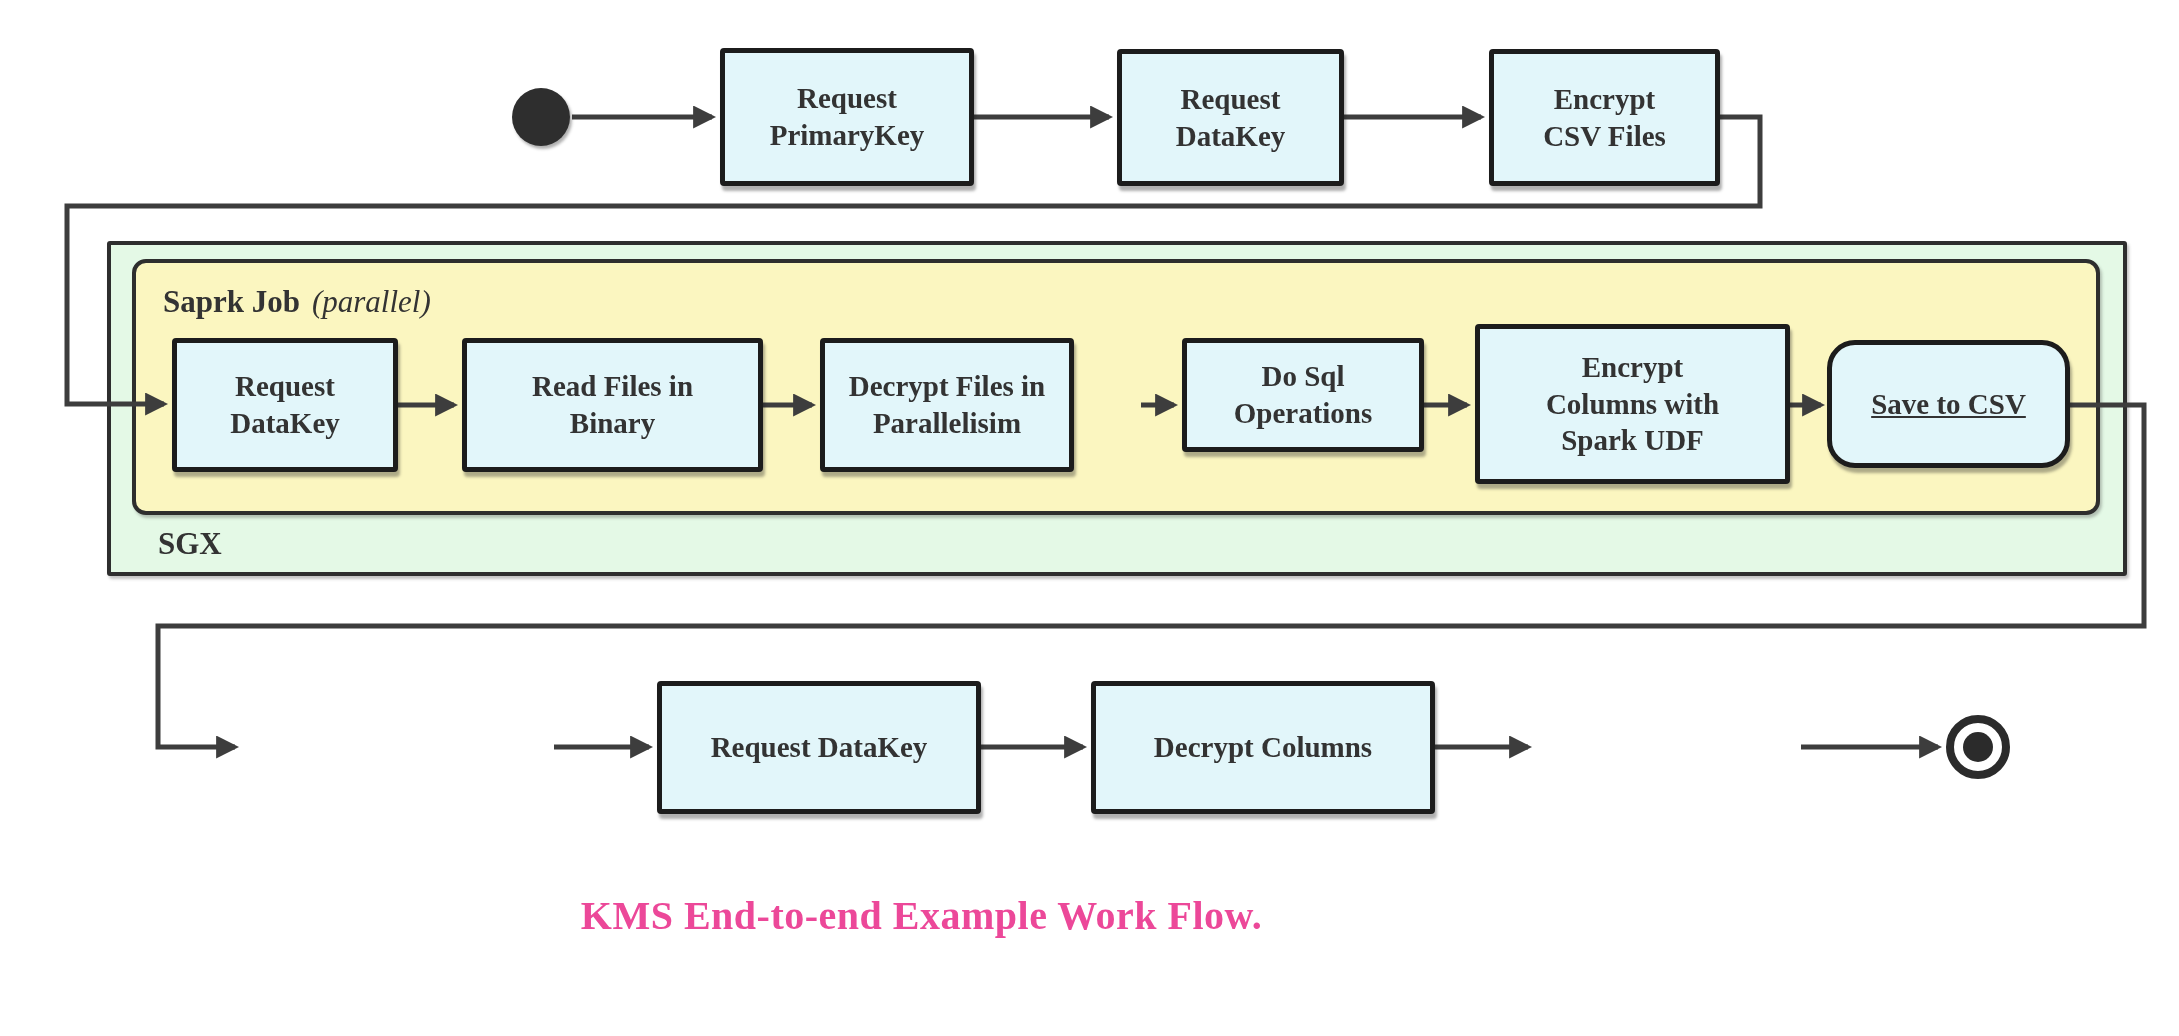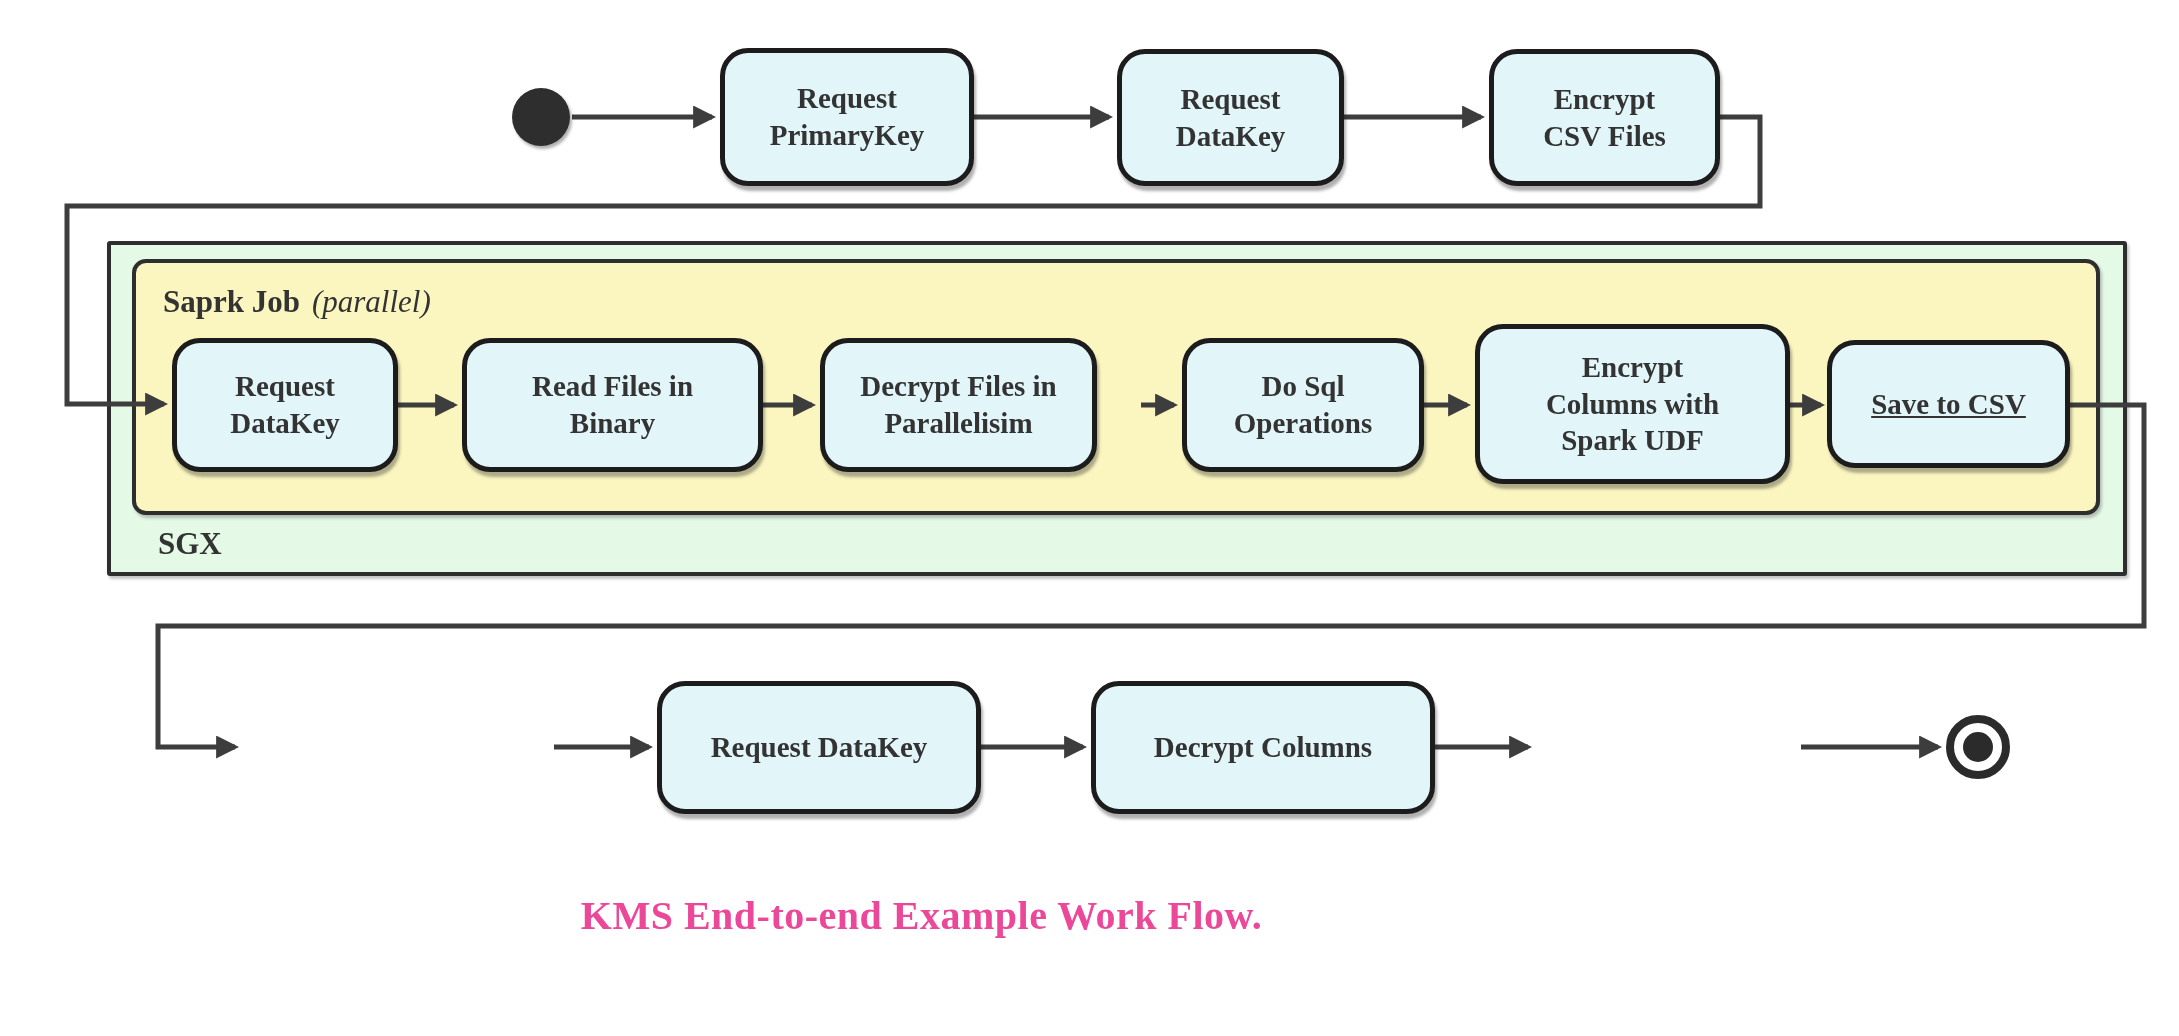--- a/index.html
+++ b/index.html
@@ -39,21 +39,21 @@
   #sgx-label{left:158px;top:526px;font-size:31px;text-align:center;}
   
   #edges{position:absolute;left:0;top:0;pointer-events:none;}
   #edges polyline{fill:none;stroke:var(--edge);stroke-width:5;}
   #edges .ah{fill:var(--edge);}
   
   .node{
     position:absolute;box-sizing:border-box;
     background:var(--node-fill);
     border:5px solid var(--node-border);
-    border-radius:28px;
+    border-radius:4px;
     box-shadow:2px 5px 3px rgba(30,30,30,0.35);
     display:flex;align-items:center;justify-content:center;
     text-align:center;color:var(--text);
     font-weight:bold;font-size:29px;line-height:1.26;
     white-space:pre-line;
   }
   
   #start-node{
     position:absolute;left:512px;top:88px;width:58px;height:58px;
     background:#2e2e2e;border-radius:50%;
@@ -113,23 +113,23 @@
 PrimaryKey</div>
   <div class="node" style="left:1117px;top:49px;width:227px;height:137px;">Request
 DataKey</div>
   <div class="node" style="left:1489px;top:49px;width:231px;height:137px;">Encrypt
 CSV Files</div>
 
   <div class="node" style="left:172px;top:338px;width:226px;height:134px;">Request
 DataKey</div>
   <div class="node" style="left:462px;top:338px;width:301px;height:134px;">Read Files in
 Binary</div>
-  <div class="node" style="left:820px;top:338px;width:277px;height:134px;">Decrypt Files in
+  <div class="node" style="left:820px;top:338px;width:254px;height:134px;">Decrypt Files in
 Parallelisim</div>
-  <div class="node" style="left:1182px;top:338px;width:242px;height:134px;">Do Sql
+  <div class="node" style="left:1182px;top:338px;width:242px;height:114px;">Do Sql
 Operations</div>
   <div class="node" style="left:1475px;top:324px;width:315px;height:160px;">Encrypt
 Columns with
 Spark UDF</div>
   <div class="node" style="left:1827px;top:340px;width:243px;height:128px;border-radius:28px;text-decoration:underline;">Save to CSV</div>
 
   <div class="node" style="left:657px;top:681px;width:324px;height:133px;">Request DataKey</div>
   <div class="node" style="left:1091px;top:681px;width:344px;height:133px;">Decrypt Columns</div>
 
   <div id="end-node">

